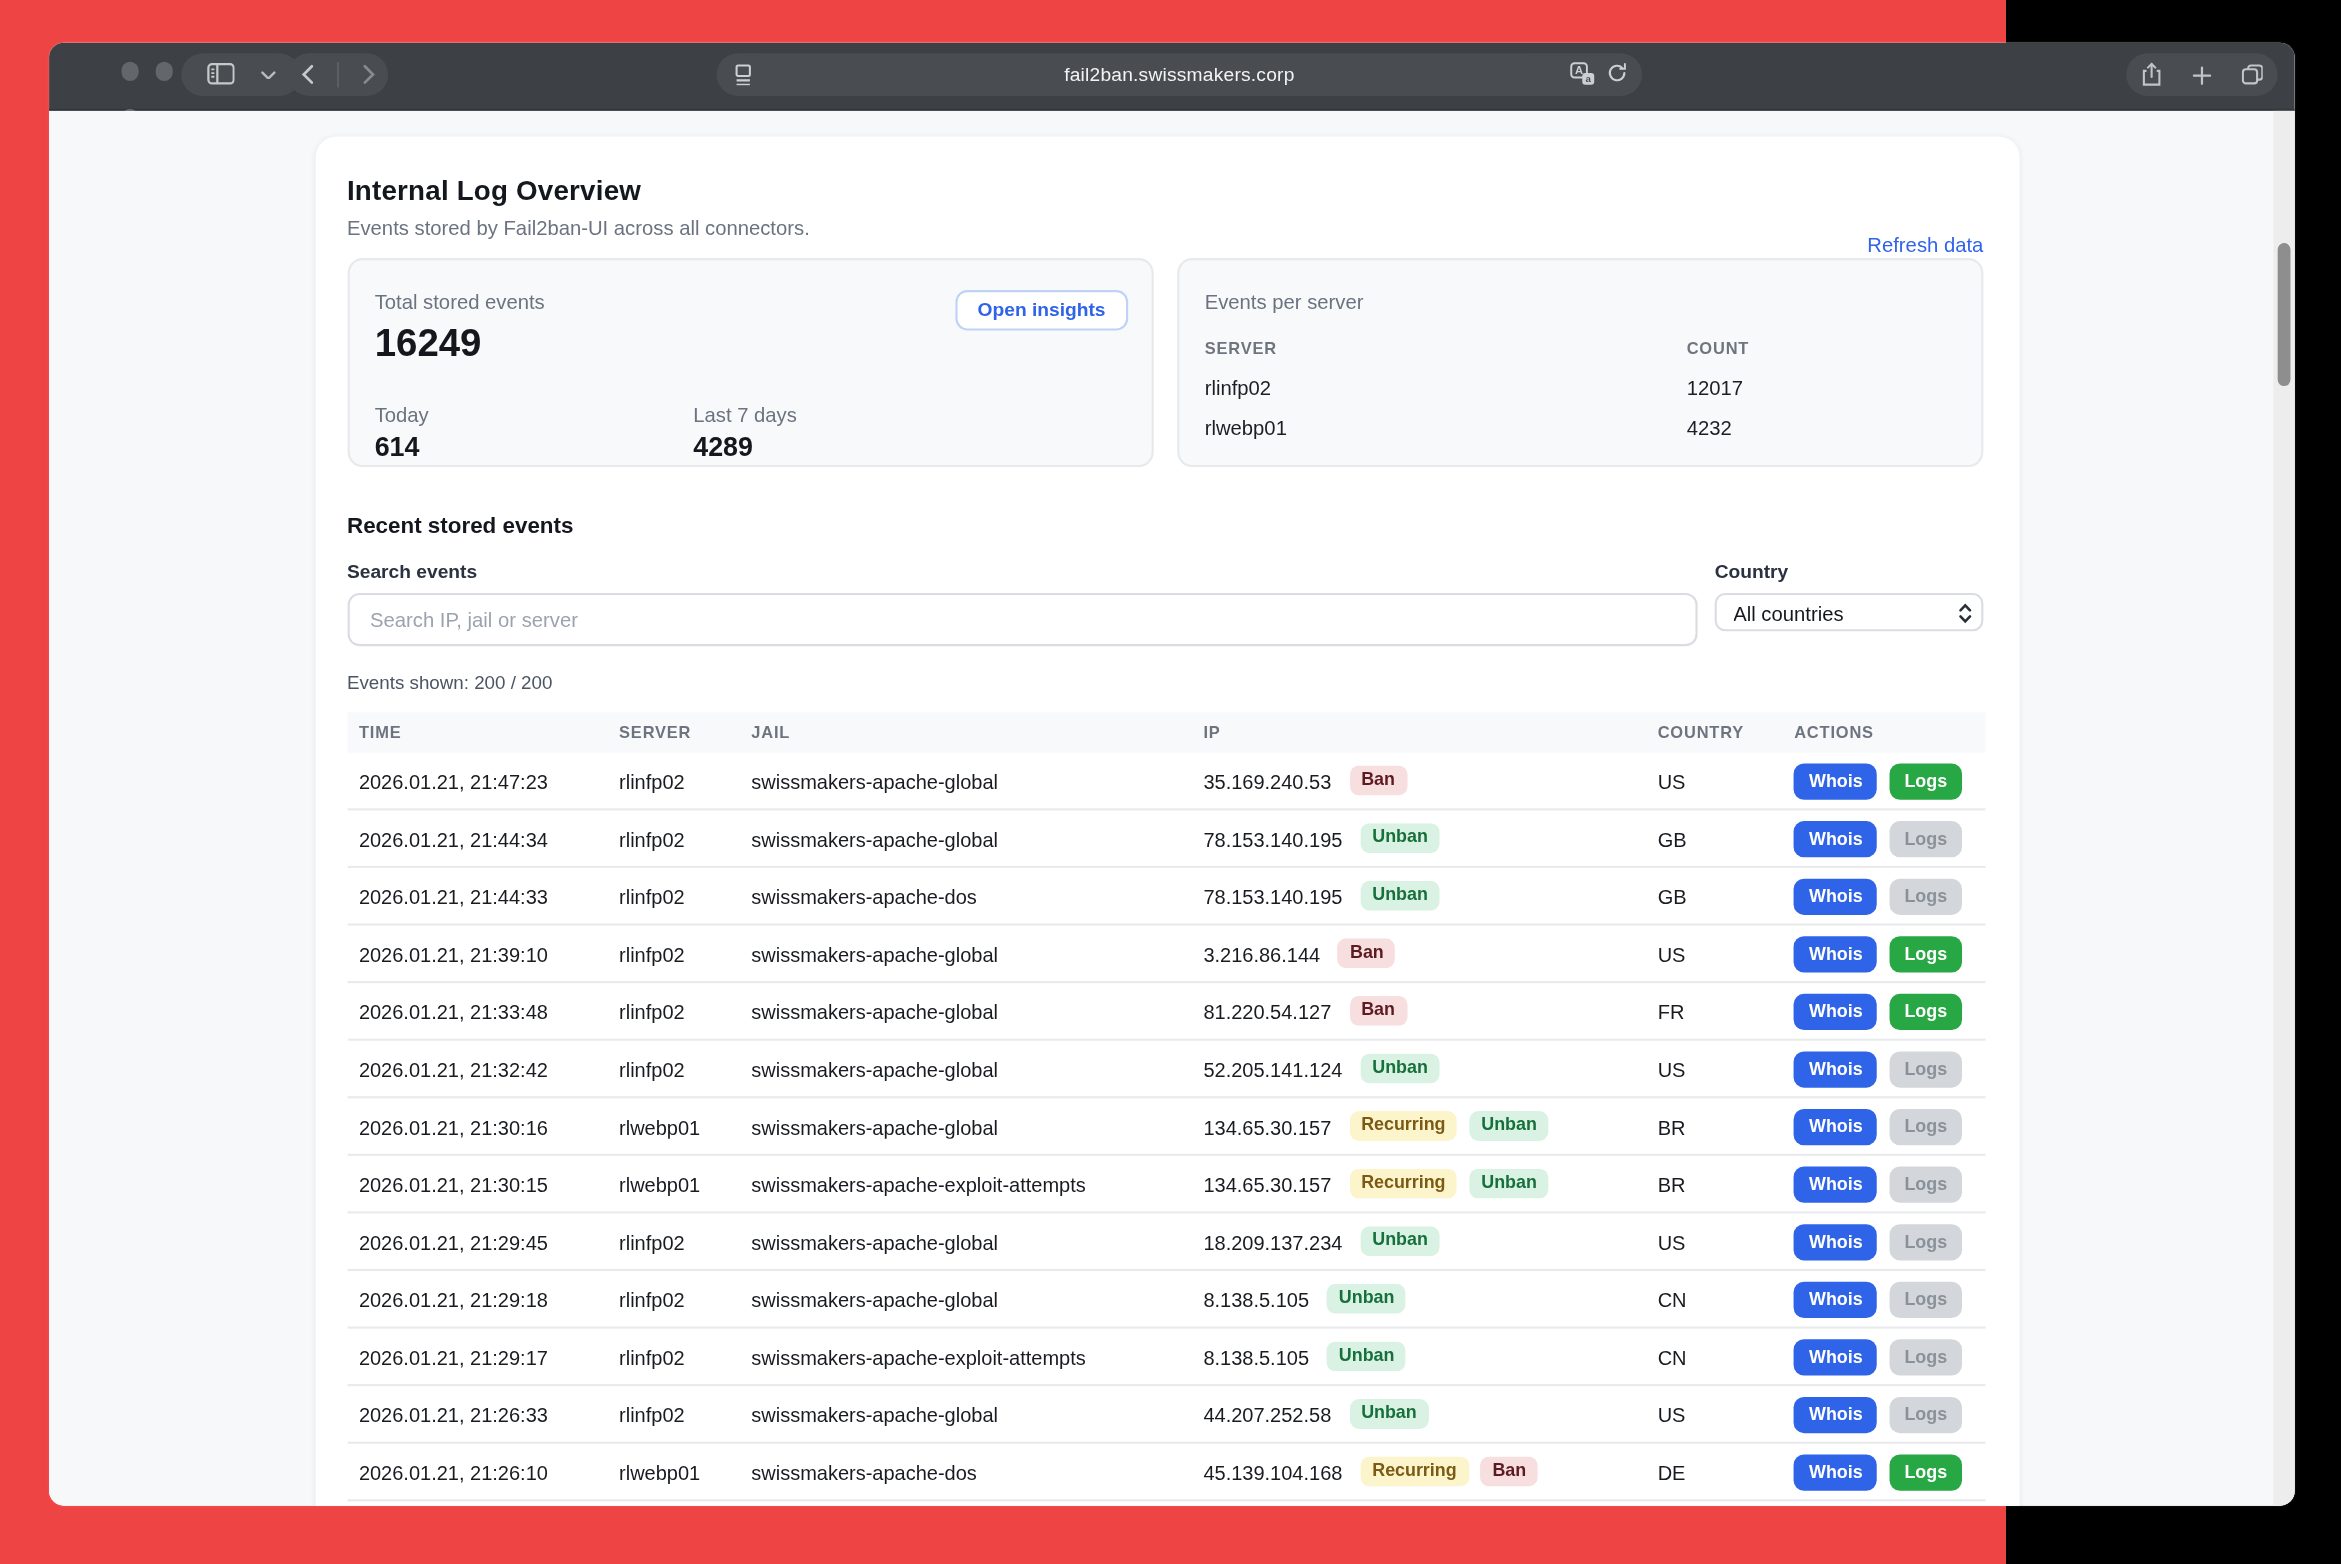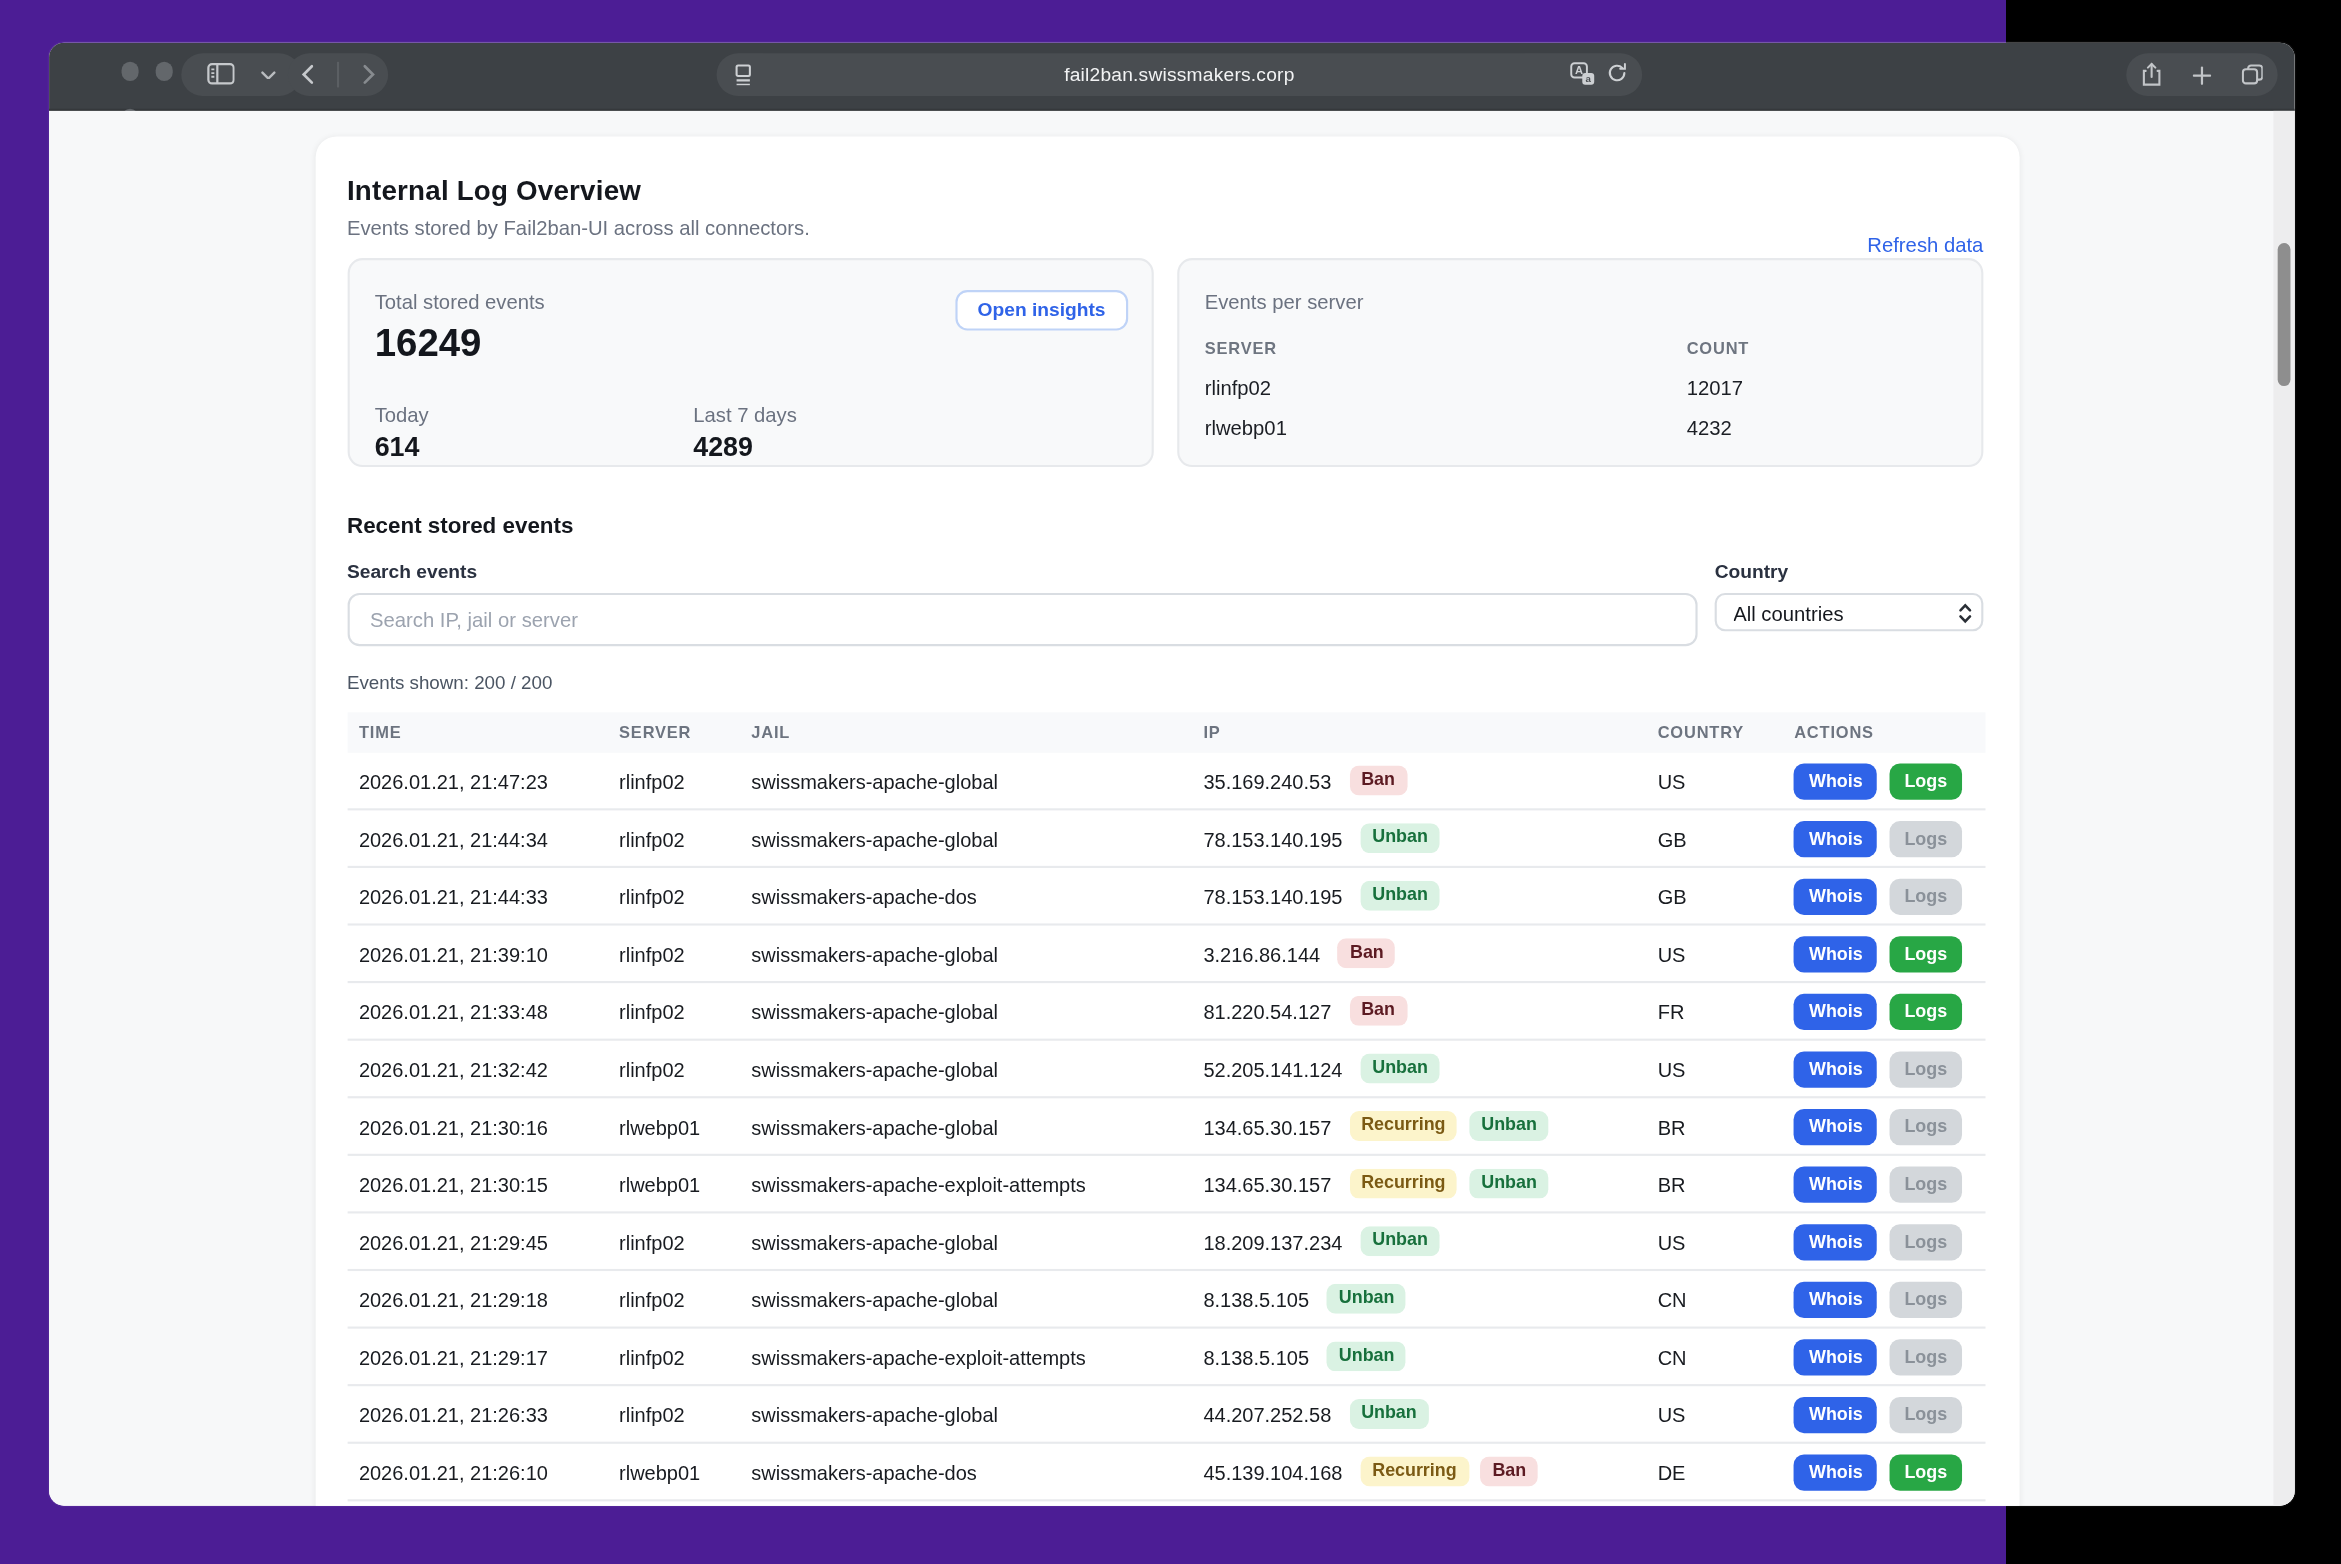--- a/index.html
+++ b/index.html
@@ -1,17 +1,17 @@
 <!DOCTYPE html>
 <html style="font-size:11.2px"><head>
 <meta charset="utf-8">
 <style>
   html,body{margin:0;padding:0;background:#000;width:2342px;height:1565px;overflow:hidden;
     font-family:"Liberation Sans","DejaVu Sans",sans-serif;}
-  .stage{position:relative;width:2006px;height:1565px;background:#4c1d95;text-decoration:underline;}
+  .stage{position:relative;width:2006px;height:1565px;background:#ef4444;text-decoration:underline;}
   .viewport{position:absolute;left:0;top:0;width:1098px;height:734px;
     transform:scale(2.1326530612);transform-origin:0 0;}
   
   .window{position:absolute;left:23px;top:19.6px;width:1053px;height:686px;border-radius:7px;
     overflow:hidden;background:#f7f8f9;box-shadow:0 0 0 0.7px rgba(255,255,255,.04);}
   .toolbar{position:relative;height:31px;background:#3d4145;border-bottom:0.7px solid #35383b;}
   .dot{position:absolute;top:31px;width:8.4px;height:8.4px;border-radius:50%;background:#63676b;}
   .pill{position:absolute;top:5.3px;height:20.3px;border-radius:10.2px;background:#494d51;
     display:flex;align-items:center;justify-content:space-around;color:#c6c9cc;}
   .pill svg{display:block;}

